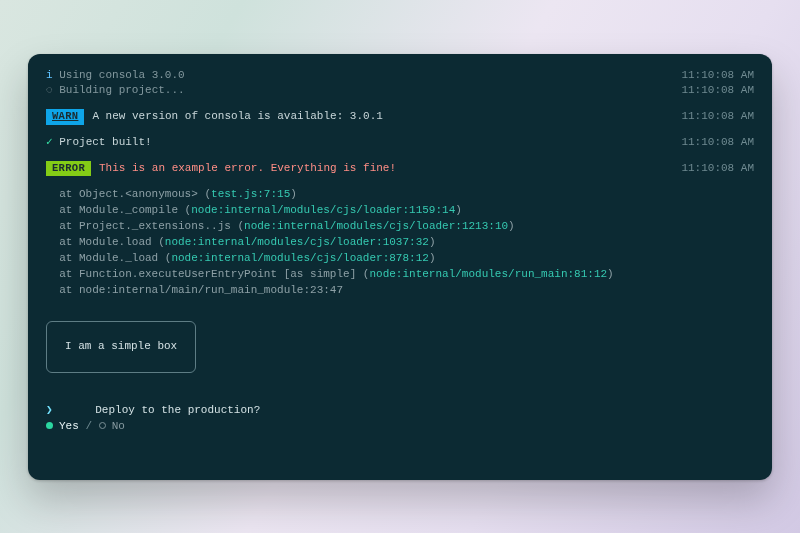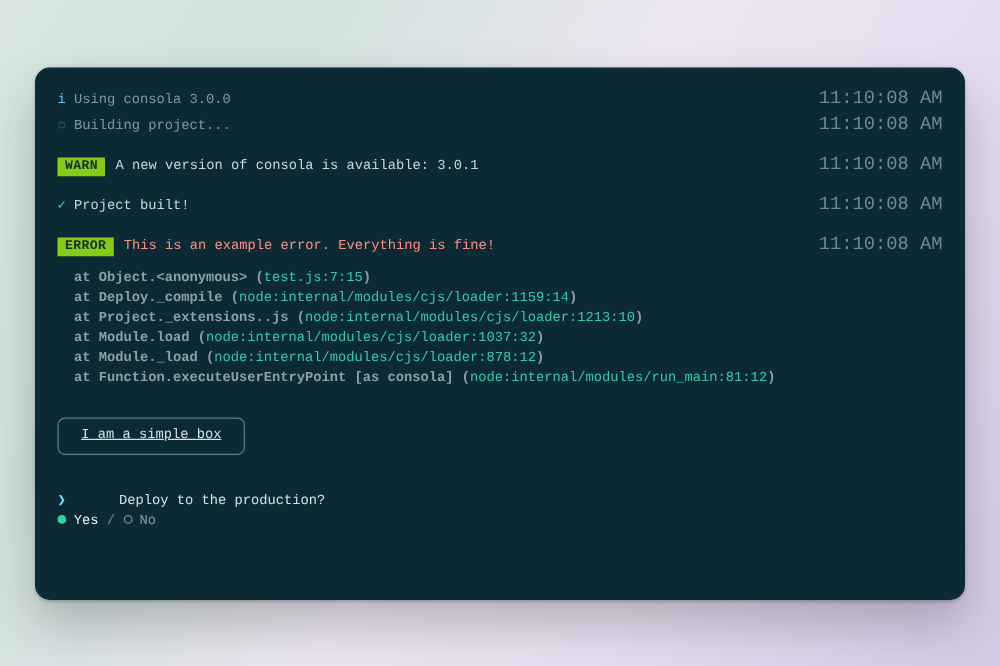--- a/index.html
+++ b/index.html
@@ -15,50 +15,49 @@
     border-radius: 12px;
     box-shadow: 0 20px 40px rgba(0,0,0,.22), 0 1px 3px rgba(0,0,0,.2);
     color: #c9d7da;
     font-size: 11px;
     line-height: 1.45;
     padding: 14px 18px 16px 18px;
     position: relative;
   }
   .row { display: flex; align-items: baseline; white-space: pre; }
   .grow { flex: 1 1 auto; overflow: hidden; }
-  .ts { color: #6f8a91; font-size: 15px; white-space: nowrap; }
+  .ts { color: #6f8a91; font-size: 11px; white-space: nowrap; }
   .muted { color: #83989e; }
   .info-ico { color: #60c3ff; }
   .spin-ico { color: #9aa7ab; }
   .check { color: #37e2a5; }
   .gap6 { height: 6px; }
   .gap10 { height: 10px; }
 
   .badge {
     display: inline-block; padding: 0 6px; border-radius: 0;
     font-weight: 700; letter-spacing: .3px; margin-right: 8px;
     font-size: 10.5px;
   }
-  .badge.warn  { background: #84cc16; color: #1b2b30; }
+  .badge.warn  { background: #0ea5e9; color: #1b2b30; text-decoration: underline; }
   .badge.error { background: #84cc16; color: #1b2b30; }
   .errmsg { color: #ff8e86; }
 
   .trace { margin-top: 4px; }
   .trace .t-line { white-space: pre; color: #9fb3b9; }
   .trace .loc { color: #35c9b1; }
-  .at { color: #8da0a6; font-weight: bold; }
+  .at { color: #8da0a6; }
 
   .box {
     margin-top: 22px;
     display: inline-block;
     border: 1px solid #5e7d85;
     border-radius: 6px;
-    padding: 6px 18px;
+    padding: 17px 18px;
     color: #d4e1e4;
-    text-decoration: underline;
   }
   .gap-box { height: 30px; }
 
   .prompt-caret { color: #74e3ff; font-weight: 700; }
   .prompt-text { color: #d4e2e5; margin-left: 36px; }
   .opt-sep { color: #6f8a91; }
   .opt { color: #869aa0; }
   .opt.sel { color: #e6f2f4; font-weight: 400; }
   .dot { display:inline-block; width:7px; height:7px; border-radius:50%; vertical-align: middle; margin-right:6px; }
   .dot.fill { background:#2bd6a0; }
@@ -108,25 +107,26 @@
     <span class="badge error">ERROR</span>
     <span class="grow errmsg">This is an example error. Everything is fine!</span>
     <span class="ts">11:10:08 AM</span>
   </div>
 
   <div class="gap6"></div>
 
   
   <div class="trace" id="trace">
       <div class="t-line"><span class="at">  at Object.&lt;anonymous&gt; (</span><span class="loc">test.js:7:15</span><span class="at">)</span></div>
-      <div class="t-line"><span class="at">  at Deploy._compile (</span><span class="loc">node:internal/modules/cjs/loader:1159:14</span><span class="at">)</span></div>
+      <div class="t-line"><span class="at">  at Module._compile (</span><span class="loc">node:internal/modules/cjs/loader:1159:14</span><span class="at">)</span></div>
       <div class="t-line"><span class="at">  at Project._extensions..js (</span><span class="loc">node:internal/modules/cjs/loader:1213:10</span><span class="at">)</span></div>
       <div class="t-line"><span class="at">  at Module.load (</span><span class="loc">node:internal/modules/cjs/loader:1037:32</span><span class="at">)</span></div>
       <div class="t-line"><span class="at">  at Module._load (</span><span class="loc">node:internal/modules/cjs/loader:878:12</span><span class="at">)</span></div>
-      <div class="t-line"><span class="at">  at Function.executeUserEntryPoint [as consola] (</span><span class="loc">node:internal/modules/run_main:81:12</span><span class="at">)</span></div>
+      <div class="t-line"><span class="at">  at Function.executeUserEntryPoint [as simple] (</span><span class="loc">node:internal/modules/run_main:81:12</span><span class="at">)</span></div>
+      <div class="t-line"><span class="at">  at node:internal/main/run_main_module:23:47</span></div>
     </div>
 
   
   <div class="box">
     <span>I am a simple box</span>
   </div>
 
   <div class="gap-box"></div>
 
   

